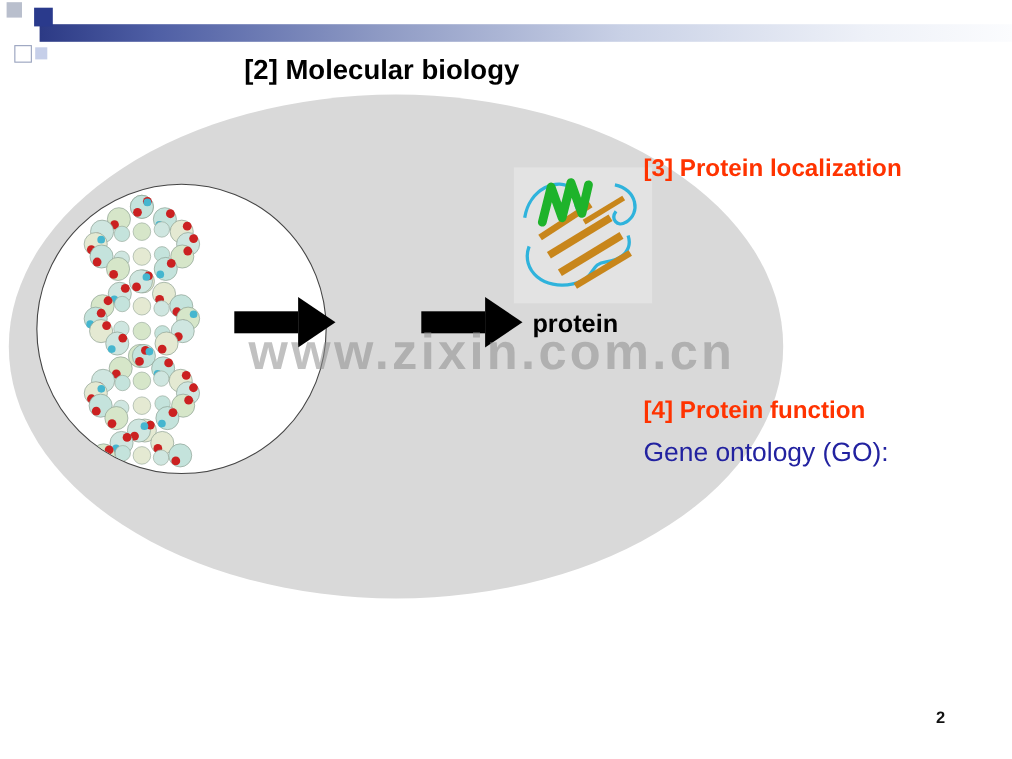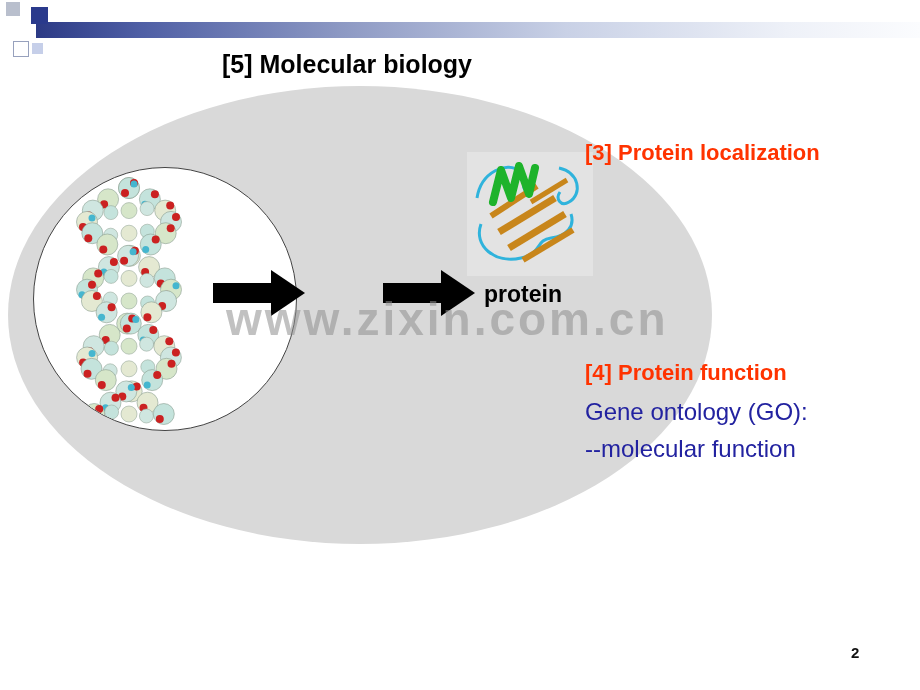--- a/index.html
+++ b/index.html
@@ -74,21 +74,21 @@
 <div class="slide">
 
   <div class="hdr-sq sq-a"></div>
   <div class="hdr-bar"></div>
   <div class="hdr-sq sq-b"></div>
   <div class="hdr-sq sq-c"></div>
   <div class="hdr-sq sq-d"></div>
 
   <div class="cell-ellipse"></div>
 
-  <div class="title">[5] Molecular biology</div>
+  <div class="title">[2] Molecular biology</div>
 
   <div class="dna-circle">
     <svg id="dna-svg" viewBox="0 0 262 262">
         <g>
           <circle cx="95.0" cy="20.0" r="8" fill="#e4e9d2" stroke="#9aab9d" stroke-width="0.6"></circle>
           <circle cx="95.0" cy="18.0" r="7" fill="#c4e3dc" stroke="#9aab9d" stroke-width="0.6"></circle>
           <circle cx="95.0" cy="22.0" r="7" fill="#cfe6e0" stroke="#9aab9d" stroke-width="0.6"></circle>
           <circle cx="95.0" cy="20.0" r="10.5" fill="#d6e6c9" stroke="#8a9d90" stroke-width="0.6"></circle>
           <circle cx="95.0" cy="20.0" r="10.5" fill="#c4e3dc" stroke="#8a9d90" stroke-width="0.6"></circle>
           <circle cx="100.0" cy="15.0" r="4" fill="#cb2121"></circle>
@@ -248,20 +248,19 @@
     </svg>
   </div>
 
   <div class="protein-label">protein</div>
 
   <div class="red-label red-loc">[3] Protein localization</div>
   <div class="red-label red-fun">[4] Protein function</div>
 
   <div class="go-block">
     <div>Gene ontology (GO):</div>
-    <div>--molecular function</div>
   </div>
 
 
   <div class="watermark">www.zixin.com.cn</div>
 
   <div class="page-number">2</div>
 </div>
 
 </body></html>

